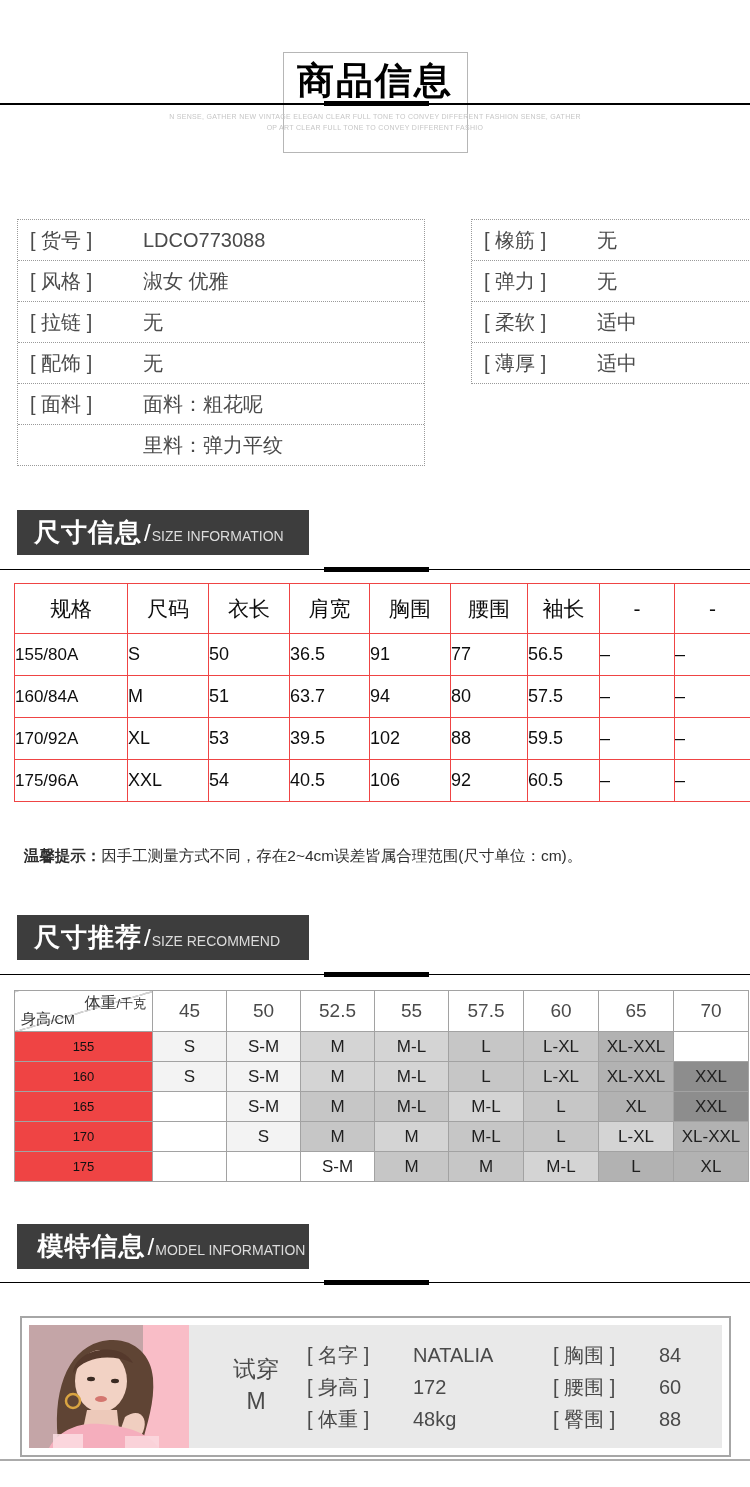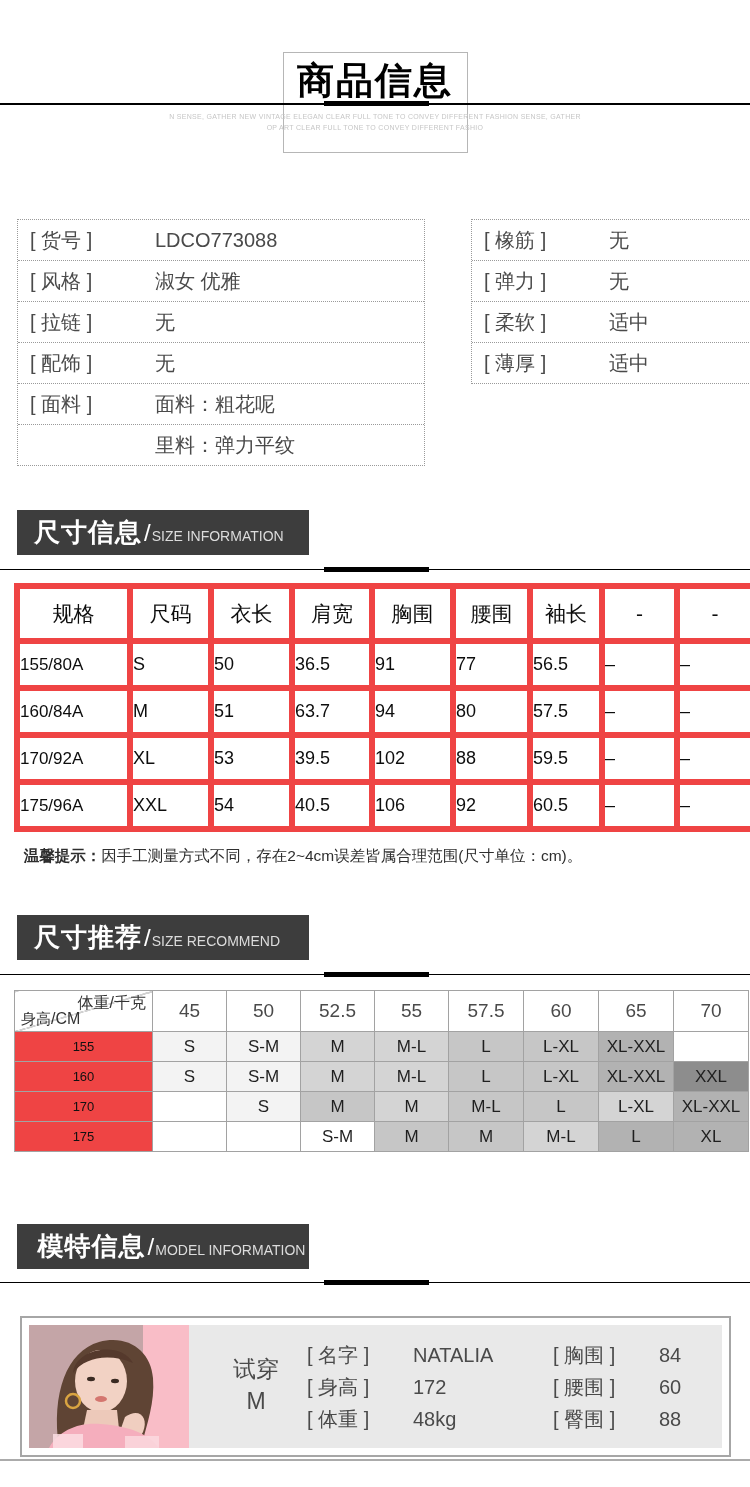--- a/index.html
+++ b/index.html
@@ -17,47 +17,47 @@
   .subtitle{position:absolute;left:0;top:111px;width:750px;text-align:center;
     font-size:7px;line-height:11px;color:#c6c6c6;letter-spacing:.3px;}
   
   .attr-box{position:absolute;border:1px dotted #9a9a9a;background:#fff;}
   #attr-left{left:17px;top:219px;width:406px;}
   #attr-right{left:471px;top:219px;width:279px;border-right:none;}
   .attr-row{display:flex;align-items:center;height:40px;padding-left:12px;
     border-bottom:1px dotted #9a9a9a;font-size:20px;color:#4a4a4a;}
   .attr-box .attr-row:last-child{border-bottom:none;}
   .attr-label{width:101px;}
-  .attr-value{margin-left:24px;}
+  .attr-value{margin-left:12px;}
   
   .sec-bar{position:absolute;left:17px;width:292px;height:45px;background:var(--header-bar,#3d3d3d);
     display:flex;align-items:center;padding-left:17px;box-sizing:border-box;}
   .sec-zh{font-size:26px;font-weight:bold;color:#fff;letter-spacing:1px;}
   .sec-en{font-size:14px;color:#dcdcdc;margin-top:6px;}
   .sec-slash{font-size:24px;color:#fff;font-weight:normal;margin:0 1px 0 2px;}
   .sec-line{position:absolute;left:0;width:750px;height:1px;background:#000;}
   
   #size-table{position:absolute;left:14px;top:583px;width:736px;border-collapse:collapse;table-layout:fixed;}
-  #size-table th,#size-table td{border:6px solid #ef4444;padding:0;color:#0d0d0d;}
+  #size-table th,#size-table td{border:1px solid #ef4444;padding:0;color:#0d0d0d;}
   #size-table th{height:49px;font-size:21px;font-weight:normal;}
   #size-table td{height:41px;font-size:18px;}
   #size-table td.rowhead{font-size:17px;}
   .note{position:absolute;left:0;top:846px;width:606px;text-align:center;font-size:15.5px;color:#2e2e2e;}
   .note b{font-weight:bold;}
   
   #rec-table{position:absolute;left:14px;top:990px;width:734px;border-collapse:collapse;table-layout:fixed;}
   #rec-table th,#rec-table td{border:1px solid #a2a2a2;text-align:center;padding:0;}
   #rec-table th{height:40px;font-size:19px;font-weight:normal;color:#4a4a4a;}
   #rec-table td{height:29px;font-size:17px;color:#1f1f1f;}
   #rec-table td.rt-height{font-size:13px;color:#111;background:#ef4444;}
   .rt-corner{position:relative;
     background:linear-gradient(to bottom right,transparent 49.5%,#a2a2a2 49.5%,#a2a2a2 50.6%,transparent 50.6%);}
   .corner-top{position:absolute;right:6px;top:2px;font-size:16px;color:#333;}
   .corner-bottom{position:absolute;left:6px;bottom:2px;font-size:15px;color:#333;}
-  .corner-unit{font-size:16px;}
+  .corner-unit{font-size:13px;}
   .s0{background:#fff;}.s1{background:#f3f3f3;}
   .s3{background:#d4d4d4;}.s4{background:#c6c6c6;}.s5{background:#b2b2b2;}.s6{background:#8d8d8d;}
   
   #model-box{position:absolute;left:20px;top:1316px;width:707px;height:137px;
     border:2px solid #a6a6a6;background:#fff;}
   #model-photo{position:absolute;left:7px;top:7px;width:160px;height:123px;}
   #model-panel{position:absolute;left:167px;top:7px;right:7px;height:123px;background:var(--panel-bg,#e9e9e9);}
   .fit{position:absolute;left:22px;top:28px;width:90px;text-align:center;
     font-size:23px;color:#4a4a4a;line-height:32px;}
   .m-col{position:absolute;top:16px;display:flex;flex-direction:column;justify-content:space-between;height:92px;}
@@ -262,20 +262,31 @@
         </tr>
         <tr>
           <td class="rt-height">160</td>
           <td class="s1">S</td>
           <td class="s1">S-M</td>
           <td class="s3">M</td>
           <td class="s3">M-L</td>
           <td class="s4">L</td>
           <td class="s4">L-XL</td>
           <td class="s5">XL-XXL</td>
+          <td class="s6">XXL</td>
+        </tr>
+        <tr>
+          <td class="rt-height">165</td>
+          <td class="s0"></td>
+          <td class="s1">S-M</td>
+          <td class="s4">M</td>
+          <td class="s4">M-L</td>
+          <td class="s3">M-L</td>
+          <td class="s4">L</td>
+          <td class="s5">XL</td>
           <td class="s6">XXL</td>
         </tr>
         <tr>
           <td class="rt-height">170</td>
           <td class="s0"></td>
           <td class="s1">S</td>
           <td class="s4">M</td>
           <td class="s3">M</td>
           <td class="s4">M-L</td>
           <td class="s4">L</td>

